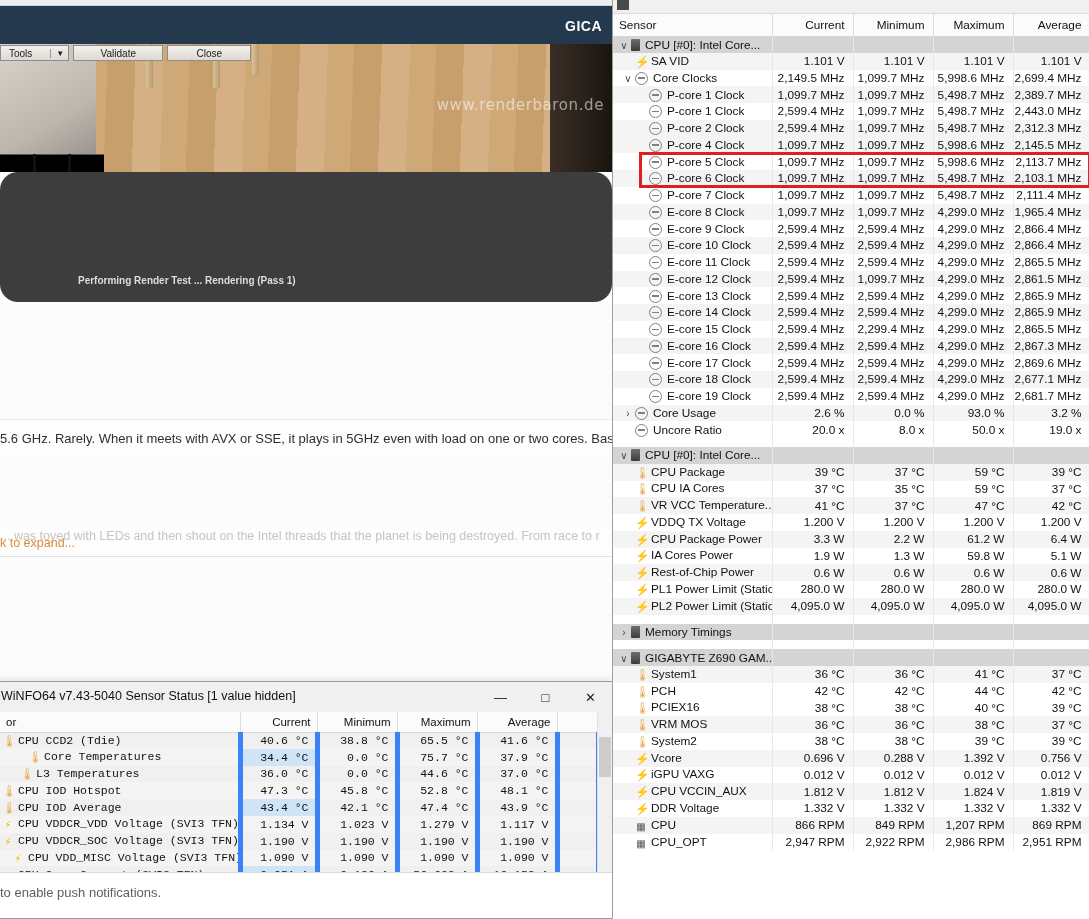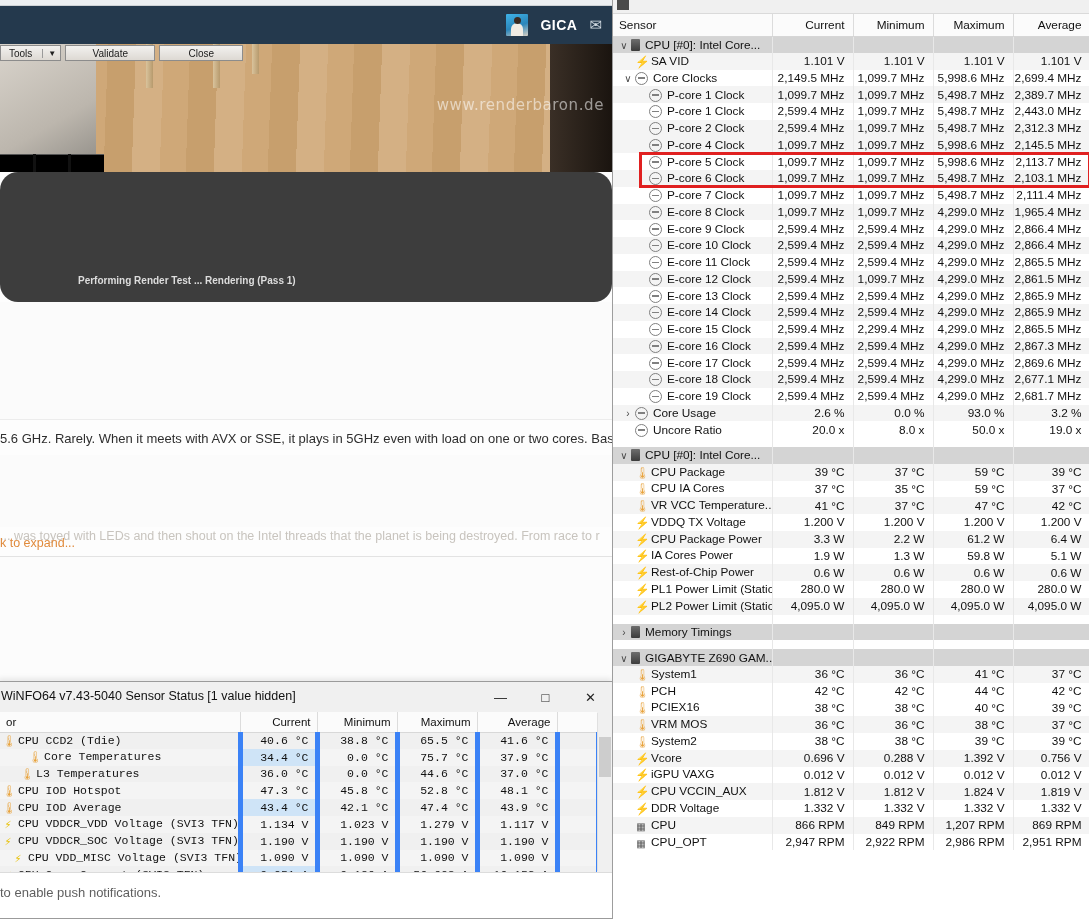--- a/index.html
+++ b/index.html
@@ -22,21 +22,21 @@
   .top-thin-bar {
     position: absolute; left: 0; top: 0; width: 612px; height: 6px;
     background: #eceff1; border-bottom: 1px solid #cfd3d6;
   }
   .site-header {
     position: absolute; left: 0; top: 6px; width: 612px; height: 38px;
     background: #24394d;
   }
   .user-area {
     position: absolute; right: 10px; top: 0; height: 38px;
-    display: flex; align-items: center; gap: 12px;
+    display: flex; align-items: center; gap: 12px; flex-direction: column;
   }
   .avatar {
     width: 22px; height: 22px; background: linear-gradient(160deg,#3fb3e8 0%,#2a86bb 55%,#d8d0c4 100%);
     border-radius: 1px; position: relative; overflow: hidden;
   }
   .avatar::after{
     content:""; position:absolute; left:5px; top:9px; width:12px; height:13px;
     background:#f1ece4; border-radius:6px 6px 0 0;
   }
   .avatar::before{
@@ -81,21 +81,21 @@
 
   .toolbar-row{
     position:absolute; left:0; top:44px; height:18px; display:flex; align-items:center; gap:4px;
     z-index: 6;
   }
   .tb-btn{
     height:16px; background:linear-gradient(#f2f1ef,#ddd9d3); border:1px solid #8c8c8c;
     font-size:10px; color:#202020; display:flex; align-items:center; justify-content:center;
     padding:0 8px; font-family:"Liberation Sans", sans-serif;
   }
-  .tb-btn.split{ padding:0 4px 0 8px; gap:10px; }
+  .tb-btn.split{ padding:0 4px 0 8px; gap:18px; }
   .tb-caret{ border-left:1px solid #9a9a9a; padding-left:5px; font-size:8px; }
 
   .render-panel{
     position:absolute; left:0; top:172px; width:612px; height:130px;
     background:#3d3d3d;
     border-radius:18px;
   }
   .render-status{
     position:absolute; left:78px; bottom:16px; color:#ddd; font-size:10px; font-weight:bold;
     font-family:"Liberation Sans", sans-serif;

